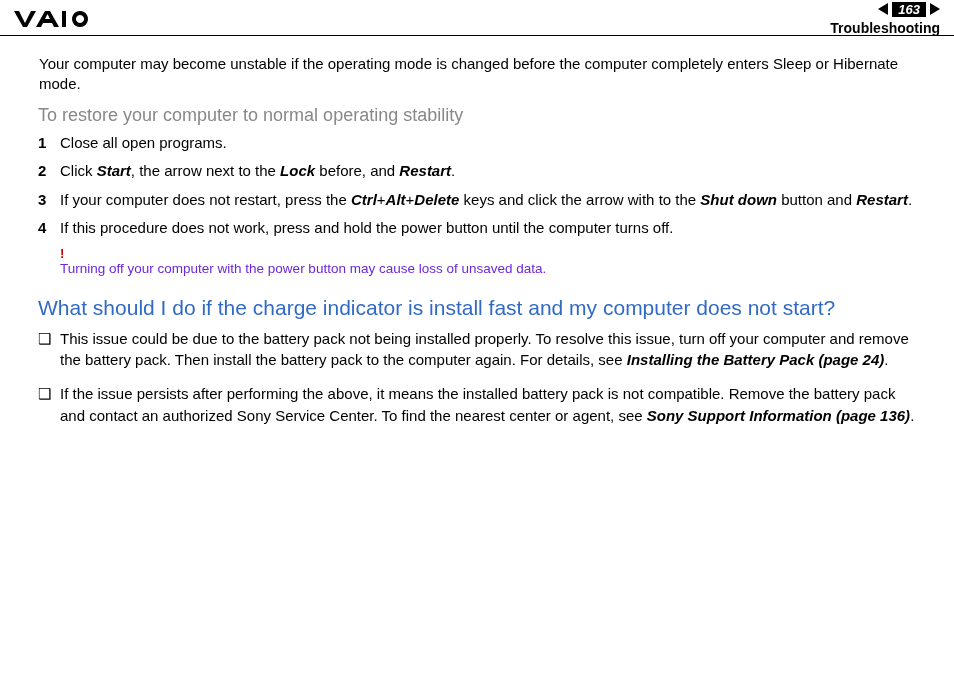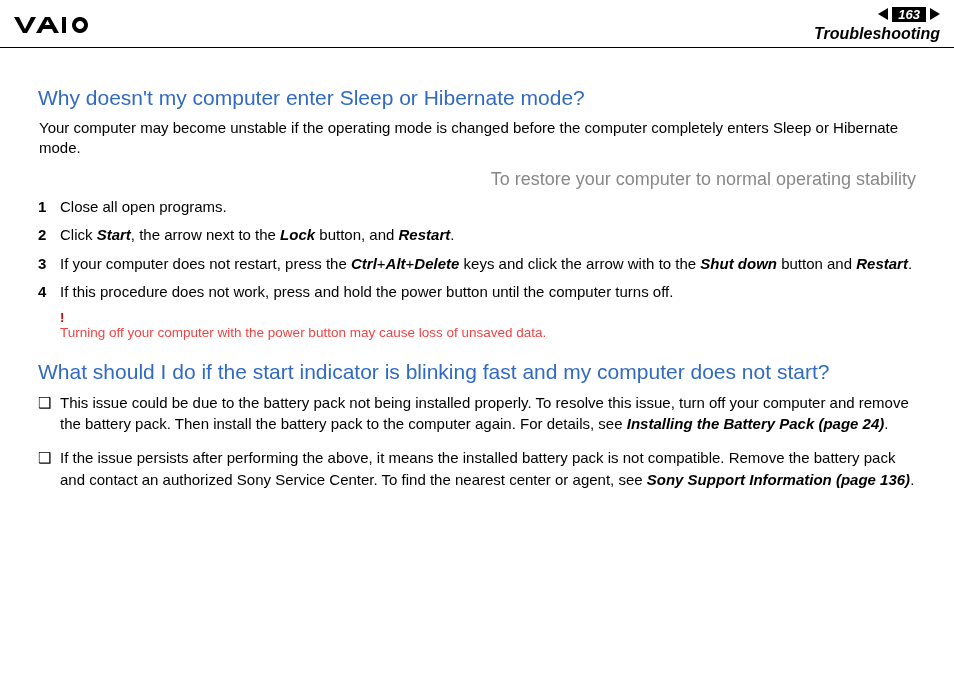--- a/index.html
+++ b/index.html
@@ -11,21 +11,21 @@
     height: 674px;
     overflow: hidden;
     position: relative;
   }
   .header {
     display: flex;
     justify-content: space-between;
     align-items: center;
     padding: 6px 14px 4px 14px;
     border-bottom: 1px solid #000;
-    height: 48px;
+    height: 36px;
     box-sizing: border-box;
   }
   .logo {
     display: flex;
     align-items: center;
   }
   .nav-block {
     text-align: right;
     line-height: 1;
   }
@@ -51,43 +51,41 @@
   .page-num-box {
     background: #000;
     color: #fff;
     font-weight: bold;
     font-style: italic;
     font-size: 13px;
     padding: 1px 6px;
   }
   .section-label {
     font-weight: bold;
-    font-size: 16px;
+    font-size: 14px;
     margin-top: 3px;
-    font-style: italic;
   }
   .content {
     padding: 18px 38px 0 38px;
   }
   h2.q {
     color: #316ac5;
     font-weight: normal;
     font-size: 21px;
     margin: 20px 0 8px 0;
   }
   p.lead {
     font-size: 15px;
     margin: 0 0 10px 1px;
     line-height: 1.35;
   }
   .sub {
     color: #888;
     font-size: 18px;
     margin: 10px 0 6px 0;
-    text-align: right;
   }
   .steps {
     font-size: 15px;
     line-height: 1.5;
   }
   .step {
     display: flex;
     margin-bottom: 6px;
   }
   .step-num {
@@ -102,21 +100,21 @@
     margin-left: 22px;
     margin-top: 6px;
   }
   .note-bang {
     color: #c00;
     font-weight: bold;
     font-size: 13px;
   }
   .note-text {
     font-size: 13.5px;
-    color: #ef4444;
+    color: #6d28d9;
     font-family: Arial, Helvetica, sans-serif;
     font-stretch: condensed;
   }
   .bullets {
     font-size: 15px;
     line-height: 1.45;
   }
   .bullet {
     display: flex;
     margin-bottom: 12px;
@@ -148,49 +146,48 @@
       <span class="tri-left"></span>
       <span class="page-num-box">163</span>
       <span class="tri-right"></span>
     </div>
     <div class="section-label">Troubleshooting</div>
   </div>
 </div>
 
 <div class="content">
 
-  <h2 class="q">Why doesn't my computer enter Sleep or Hibernate mode?</h2>
   <p class="lead">Your computer may become unstable if the operating mode is changed before the computer completely enters Sleep or Hibernate mode.</p>
   <div class="sub">To restore your computer to normal operating stability</div>
 
   <div class="steps">
     <div class="step">
       <div class="step-num">1</div>
       <div class="step-body">Close all open programs.</div>
     </div>
     <div class="step">
       <div class="step-num">2</div>
-      <div class="step-body"><span>Click </span><b>Start</b><span>, the arrow next to the </span><b>Lock</b><span> button, and </span><b>Restart</b><span>.</span></div>
+      <div class="step-body"><span>Click </span><b>Start</b><span>, the arrow next to the </span><b>Lock</b><span> before, and </span><b>Restart</b><span>.</span></div>
     </div>
     <div class="step">
       <div class="step-num">3</div>
       <div class="step-body"><span>If your computer does not restart, press the </span><b>Ctrl</b><span>+</span><b>Alt</b><span>+</span><b>Delete</b><span> keys and click the arrow with to the </span><b>Shut down</b><span> button and </span><b>Restart</b><span>.</span></div>
     </div>
     <div class="step">
       <div class="step-num">4</div>
       <div class="step-body">If this procedure does not work, press and hold the power button until the computer turns off.</div>
     </div>
   </div>
 
   <div class="note-block">
     <div class="note-bang">!</div>
     <div class="note-text">Turning off your computer with the power button may cause loss of unsaved data.</div>
   </div>
 
-  <h2 class="q">What should I do if the start indicator is blinking fast and my computer does not start?</h2>
+  <h2 class="q">What should I do if the charge indicator is install fast and my computer does not start?</h2>
 
   <div class="bullets">
     <div class="bullet">
       <div class="bullet-mark">❑</div>
       <div class="bullet-body"><span>This issue could be due to the battery pack not being installed properly. To resolve this issue, turn off your computer and remove the battery pack. Then install the battery pack to the computer again. For details, see </span><b>Installing the Battery Pack (page 24)</b><span>.</span></div>
     </div>
     <div class="bullet">
       <div class="bullet-mark">❑</div>
       <div class="bullet-body"><span>If the issue persists after performing the above, it means the installed battery pack is not compatible. Remove the battery pack and contact an authorized Sony Service Center. To find the nearest center or agent, see </span><b>Sony Support Information (page 136)</b><span>.</span></div>
     </div>

